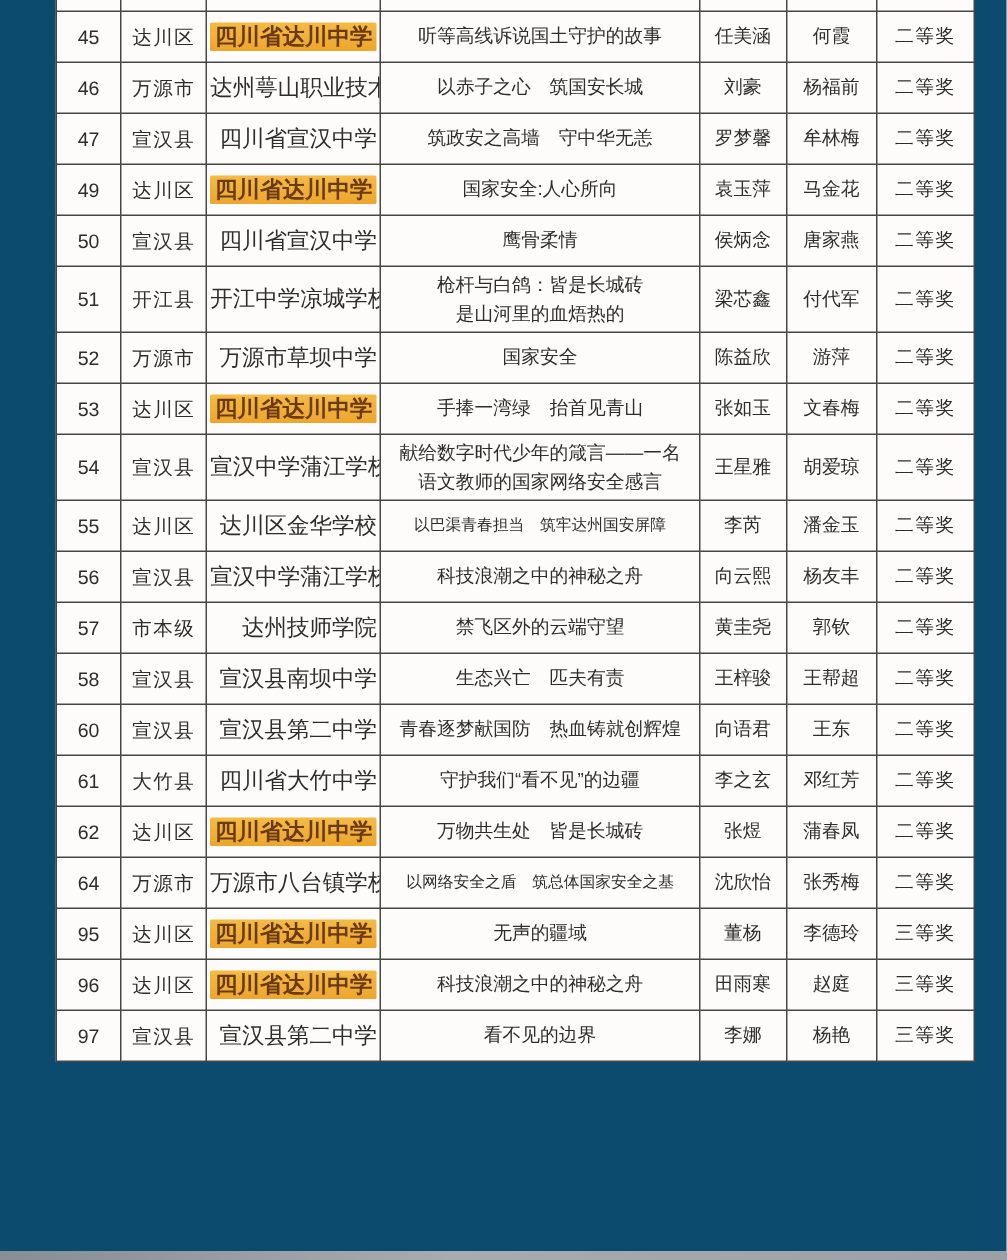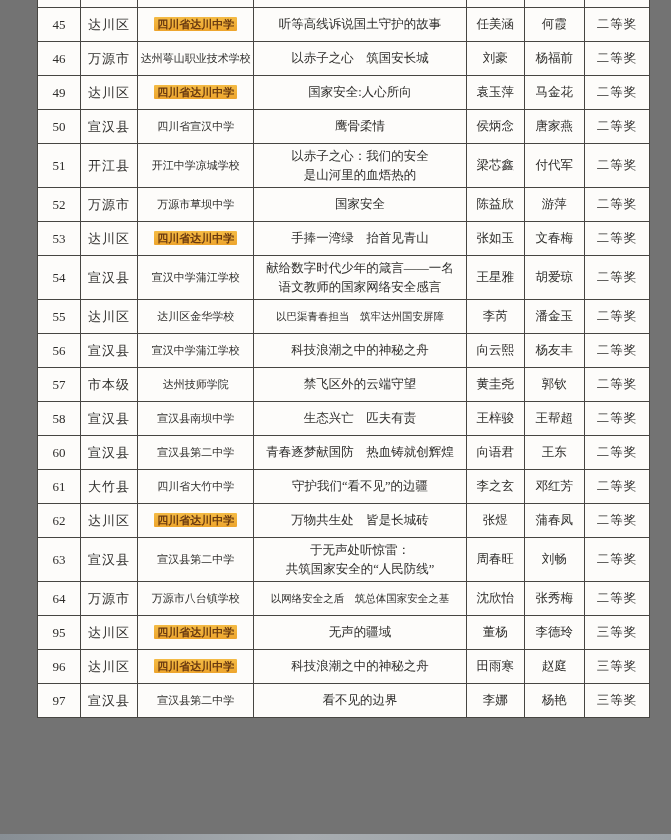--- a/index.html
+++ b/index.html
@@ -1,21 +1,21 @@
 <!DOCTYPE html>
 <html style="--hl-top: #f4bb45; --hl-bot: #eda52d;"><head>
 <meta charset="utf-8">
 <style>
   html,body{margin:0;padding:0;}
   .screen{
     position:relative;
     width:671px;height:840px;
-    background:#737373;
+    background:#0c4a6e;
     overflow:hidden;
-    font-family:Liberation Serif, serif;
+    font-family:Liberation Sans, sans-serif;
     color:#2e2d2b;
   }
   .table-wrap{
     position:absolute;left:37px;top:0;width:615px;height:834px;
     overflow:hidden;
   }
   table{
     border-collapse:collapse;table-layout:fixed;width:613px;
     margin-top:-1px;
     background:#fdfcfa;
@@ -23,21 +23,21 @@
   td{
     border:1px solid #474642;
     text-align:center;vertical-align:middle;
     padding:0 2px;overflow:hidden;
   }
   tr.sliver td{height:7px;}
   tr.single td{height:33px;}
   tr.double td{height:43px;}
   .num{font-size:13px;}
   .district{font-size:13px;letter-spacing:1px;}
-  .school{font-size:11px;white-space:nowrap;}
+  .school{font-size:15px;white-space:nowrap;text-align:right;}
   .title{font-size:12.5px;line-height:1.45;white-space:nowrap;}
   .title.small{font-size:10.5px;}
   .names{font-size:12.5px;}
   .award{font-size:12.5px;letter-spacing:1px;}
   .hl{
     background:linear-gradient(var(--hl-top,#f4bb45),var(--hl-bot,#eda52d));
     color:#6a3a10;font-weight:bold;padding:1px 3px;border-radius:1px;
   }
   .bottom-bar{
     position:absolute;left:0;bottom:0;width:671px;height:6px;
@@ -85,20 +85,31 @@
             <td class="district">万源市</td>
             <td class="school"><span class="">达州萼山职业技术学校</span></td>
             <td class="title">
               <div>以赤子之心　筑国安长城</div>
             </td>
             <td class="names">刘豪</td>
             <td class="names">杨福前</td>
             <td class="award">二等奖</td>
           </tr>
           <tr class="single">
+            <td class="num">47</td>
+            <td class="district">宣汉县</td>
+            <td class="school"><span class="">四川省宣汉中学</span></td>
+            <td class="title">
+              <div>筑政安之高墙　守中华无恙</div>
+            </td>
+            <td class="names">罗梦馨</td>
+            <td class="names">牟林梅</td>
+            <td class="award">二等奖</td>
+          </tr>
+          <tr class="single">
             <td class="num">49</td>
             <td class="district">达川区</td>
             <td class="school"><span class="hl">四川省达川中学</span></td>
             <td class="title">
               <div>国家安全:人心所向</div>
             </td>
             <td class="names">袁玉萍</td>
             <td class="names">马金花</td>
             <td class="award">二等奖</td>
           </tr>
@@ -111,21 +122,21 @@
             </td>
             <td class="names">侯炳念</td>
             <td class="names">唐家燕</td>
             <td class="award">二等奖</td>
           </tr>
           <tr class="double">
             <td class="num">51</td>
             <td class="district">开江县</td>
             <td class="school"><span class="">开江中学凉城学校</span></td>
             <td class="title">
-              <div>以赤子之心：我们的安全</div>
+              <div>枪杆与白鸽：皆是长城砖</div>
               <div>是山河里的血焐热的</div>
             </td>
             <td class="names">梁芯鑫</td>
             <td class="names">付代军</td>
             <td class="award">二等奖</td>
           </tr>
           <tr class="single">
             <td class="num">52</td>
             <td class="district">万源市</td>
             <td class="school"><span class="">万源市草坝中学</span></td>
@@ -227,32 +238,20 @@
           </tr>
           <tr class="single">
             <td class="num">62</td>
             <td class="district">达川区</td>
             <td class="school"><span class="hl">四川省达川中学</span></td>
             <td class="title">
               <div>万物共生处　皆是长城砖</div>
             </td>
             <td class="names">张煜</td>
             <td class="names">蒲春凤</td>
-            <td class="award">二等奖</td>
-          </tr>
-          <tr class="double">
-            <td class="num">63</td>
-            <td class="district">宣汉县</td>
-            <td class="school"><span class="">宣汉县第二中学</span></td>
-            <td class="title">
-              <div>于无声处听惊雷：</div>
-              <div>共筑国家安全的“人民防线”</div>
-            </td>
-            <td class="names">周春旺</td>
-            <td class="names">刘畅</td>
             <td class="award">二等奖</td>
           </tr>
           <tr class="single">
             <td class="num">64</td>
             <td class="district">万源市</td>
             <td class="school"><span class="">万源市八台镇学校</span></td>
             <td class="title small">
               <div>以网络安全之盾　筑总体国家安全之基</div>
             </td>
             <td class="names">沈欣怡</td>

